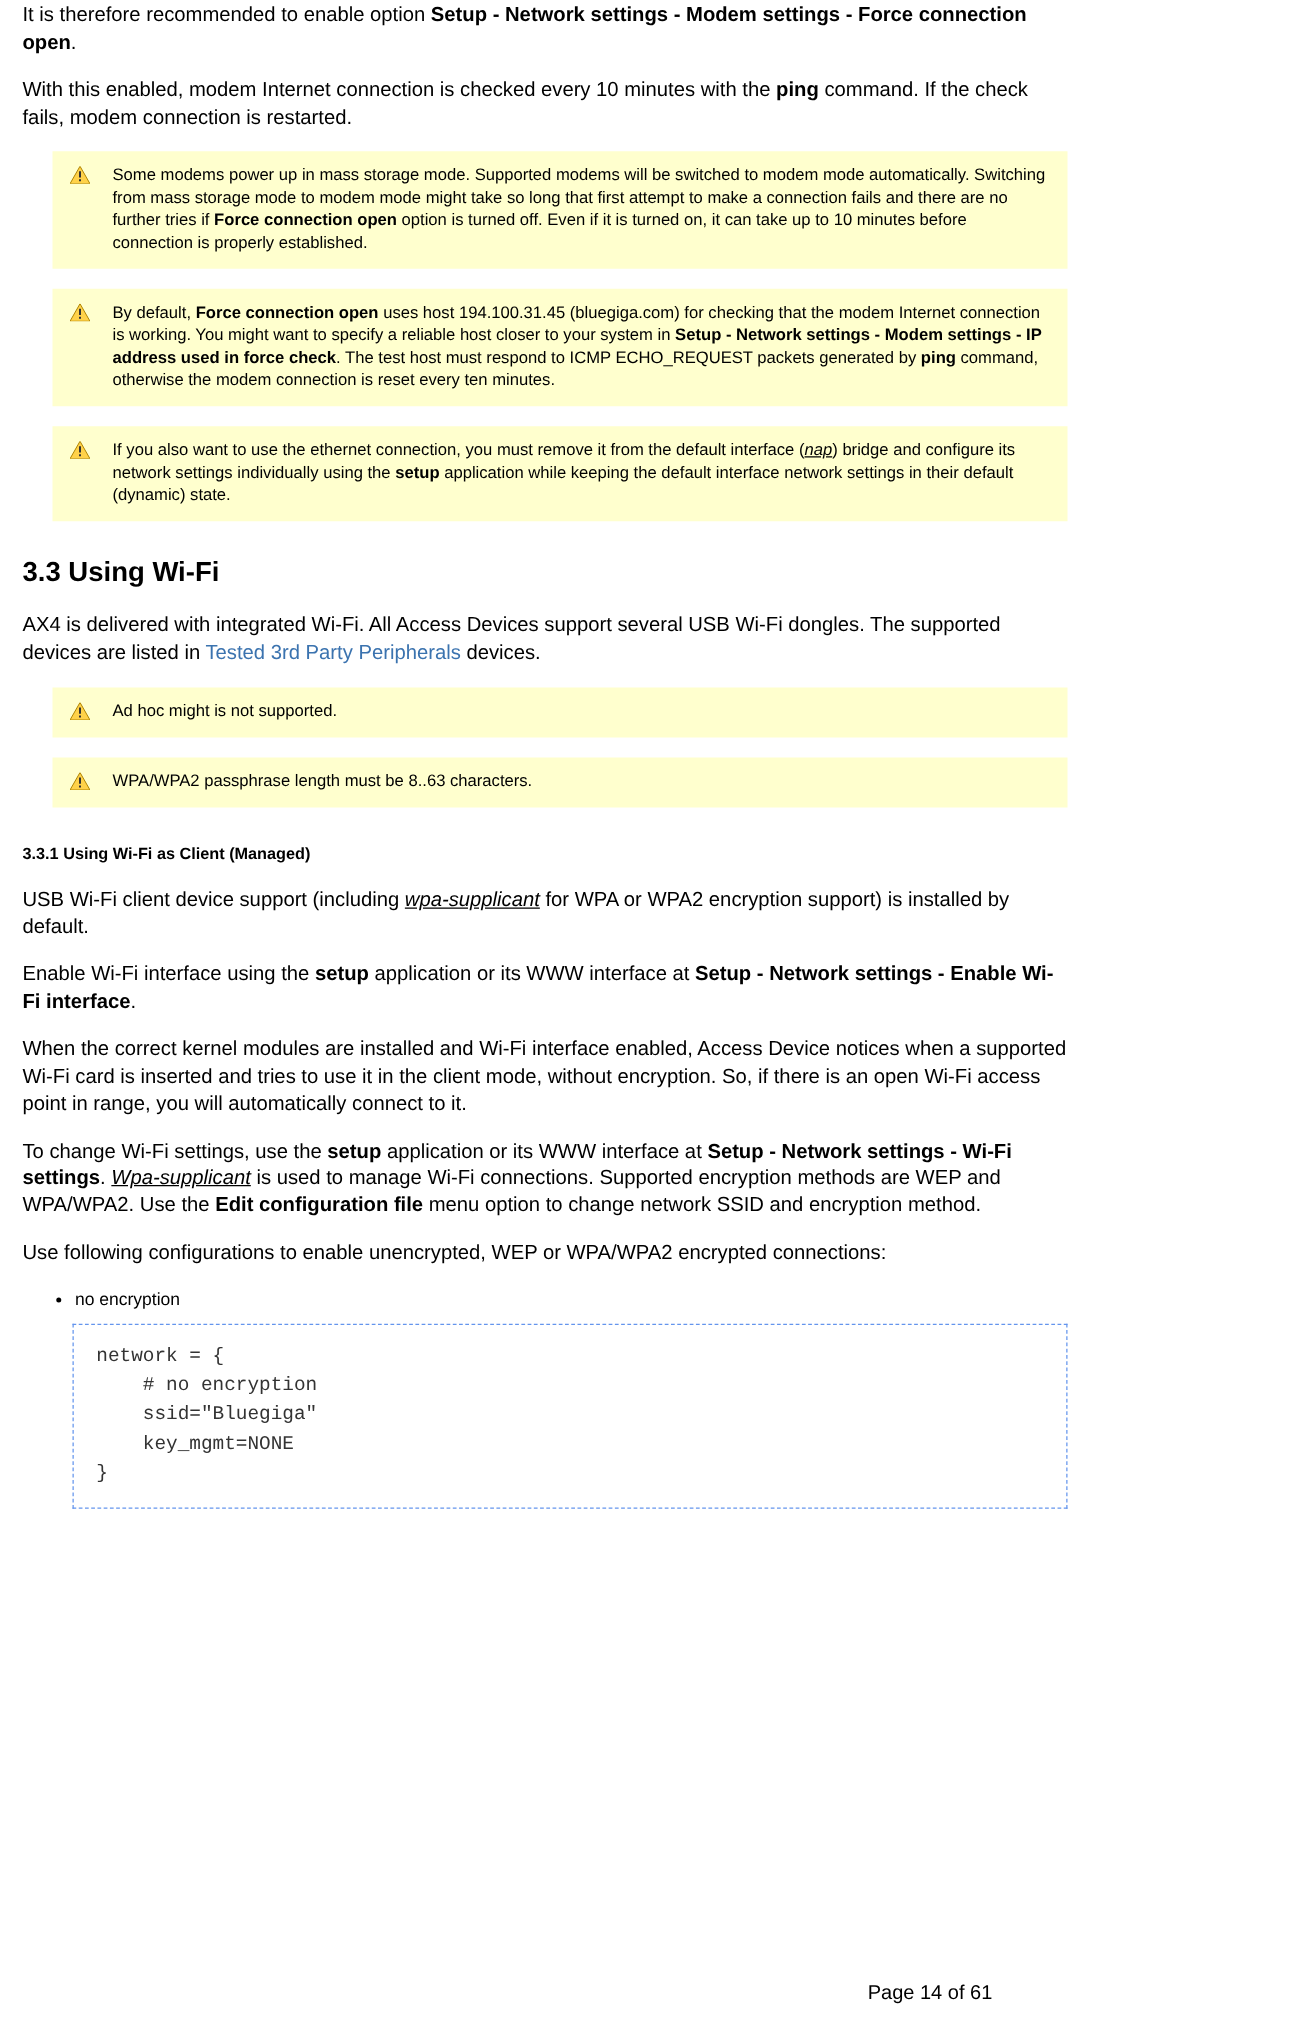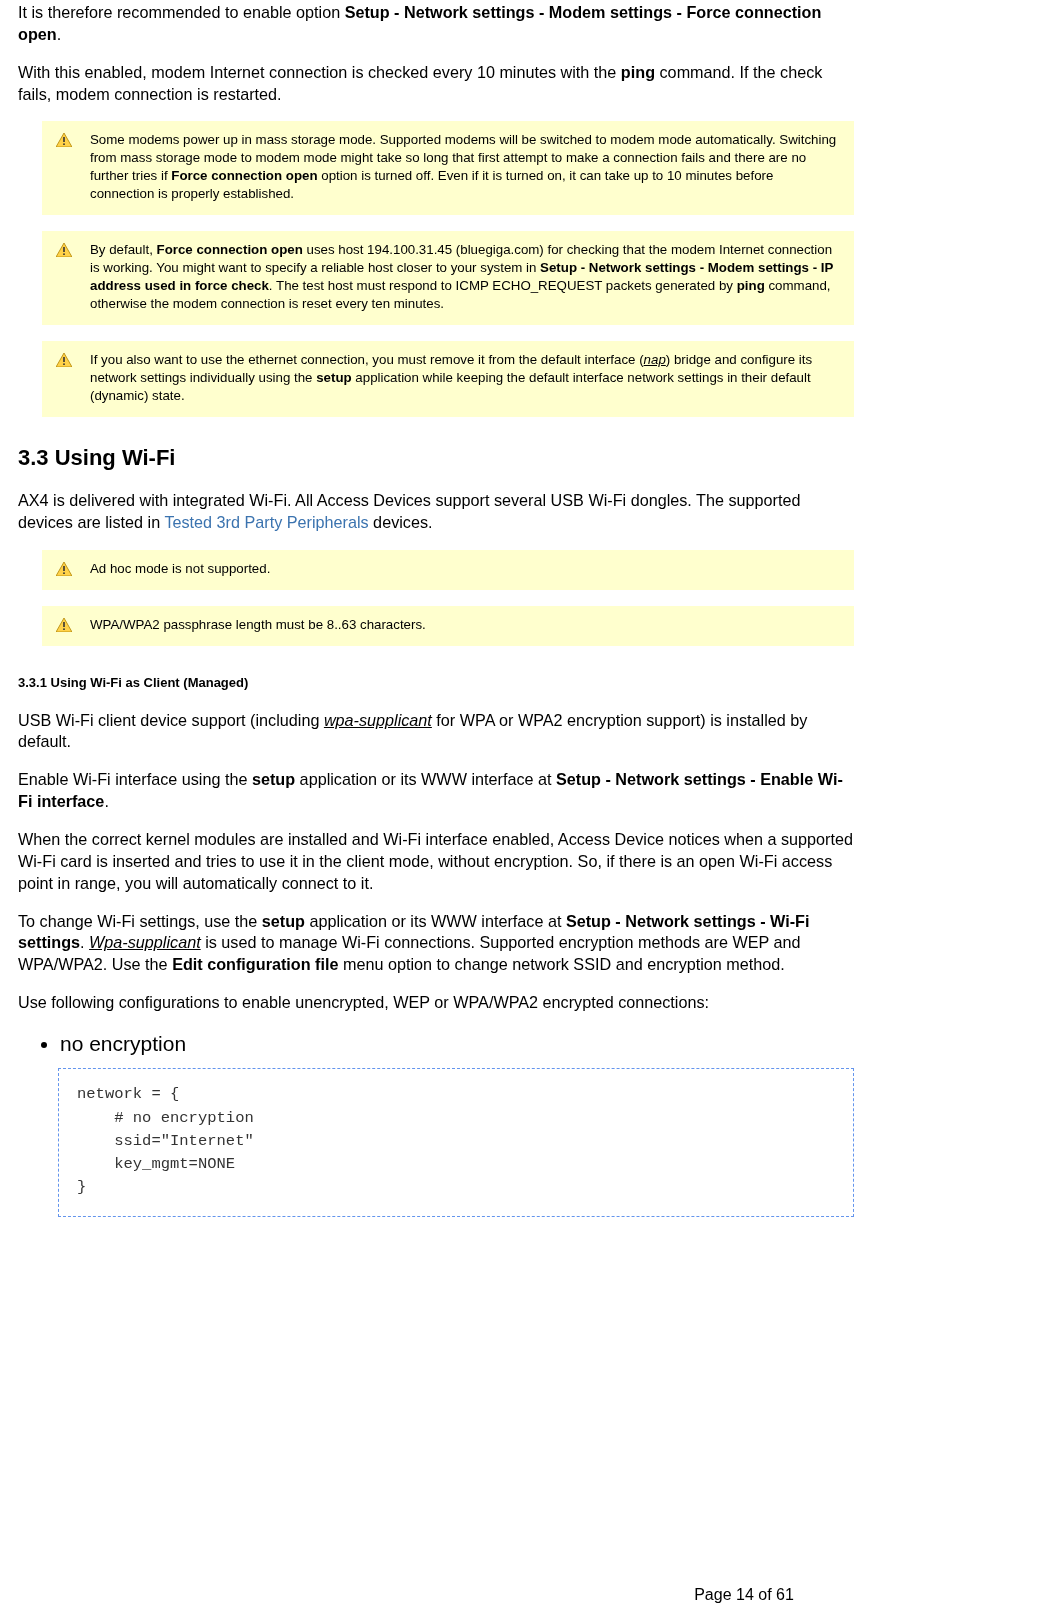--- a/index.html
+++ b/index.html
@@ -50,21 +50,21 @@
     font-weight: 700;
     margin: 28px 0 18px 0;
   }
   .link { color: #3b73af; }
   .italic { font-style: italic; text-decoration: underline; }
   ul.bul {
     margin: 0 0 10px 0;
     padding-left: 42px;
   }
   ul.bul li {
-    font-size: 21px;
+    font-size: 14px;
     margin-bottom: 8px;
   }
   .codebox {
     border: 1px dashed #6495ed;
     background: #ffffff;
     padding: 14px 18px 16px 18px;
     margin: 2px 0 0 40px;
     font-family: "Courier New", Courier, monospace;
     font-size: 15.5px;
     white-space: pre;
@@ -142,21 +142,21 @@
 
   <div class="notes-wrap">
     <div class="note">
       <span class="warn-icon">
         <svg width="16" height="14" viewBox="0 0 16 14">
             <polygon points="8,0 16,14 0,14" fill="#ffd24a" stroke="#b08400" stroke-width="0.8"></polygon>
             <rect x="7.2" y="4" width="1.6" height="5" fill="#333"></rect>
             <rect x="7.2" y="10.4" width="1.6" height="1.6" fill="#333"></rect>
           </svg>
       </span>
-      <span>Ad hoc mode is not supported.</span>
+      <span>Ad hoc might is not supported.</span>
     </div>
 
     <div class="note">
       <span class="warn-icon">
         <svg width="16" height="14" viewBox="0 0 16 14">
             <polygon points="8,0 16,14 0,14" fill="#ffd24a" stroke="#b08400" stroke-width="0.8"></polygon>
             <rect x="7.2" y="4" width="1.6" height="5" fill="#333"></rect>
             <rect x="7.2" y="10.4" width="1.6" height="1.6" fill="#333"></rect>
           </svg>
       </span>
@@ -181,21 +181,21 @@
   </p>
 
   <p class="para">Use following configurations to enable unencrypted, WEP or WPA/WPA2 encrypted connections:</p>
 
   <ul class="bul">
     <li>no encryption</li>
   </ul>
 
   <div class="codebox">network = {
     # no encryption
-    ssid="Internet"
+    ssid="Bluegiga"
     key_mgmt=NONE
 }</div>
 
   <div class="footer">
     <div style="width:200px"></div>
     <div class="pg">Page 14 of 61</div>
   </div>
 </div>
 
 </body></html>

